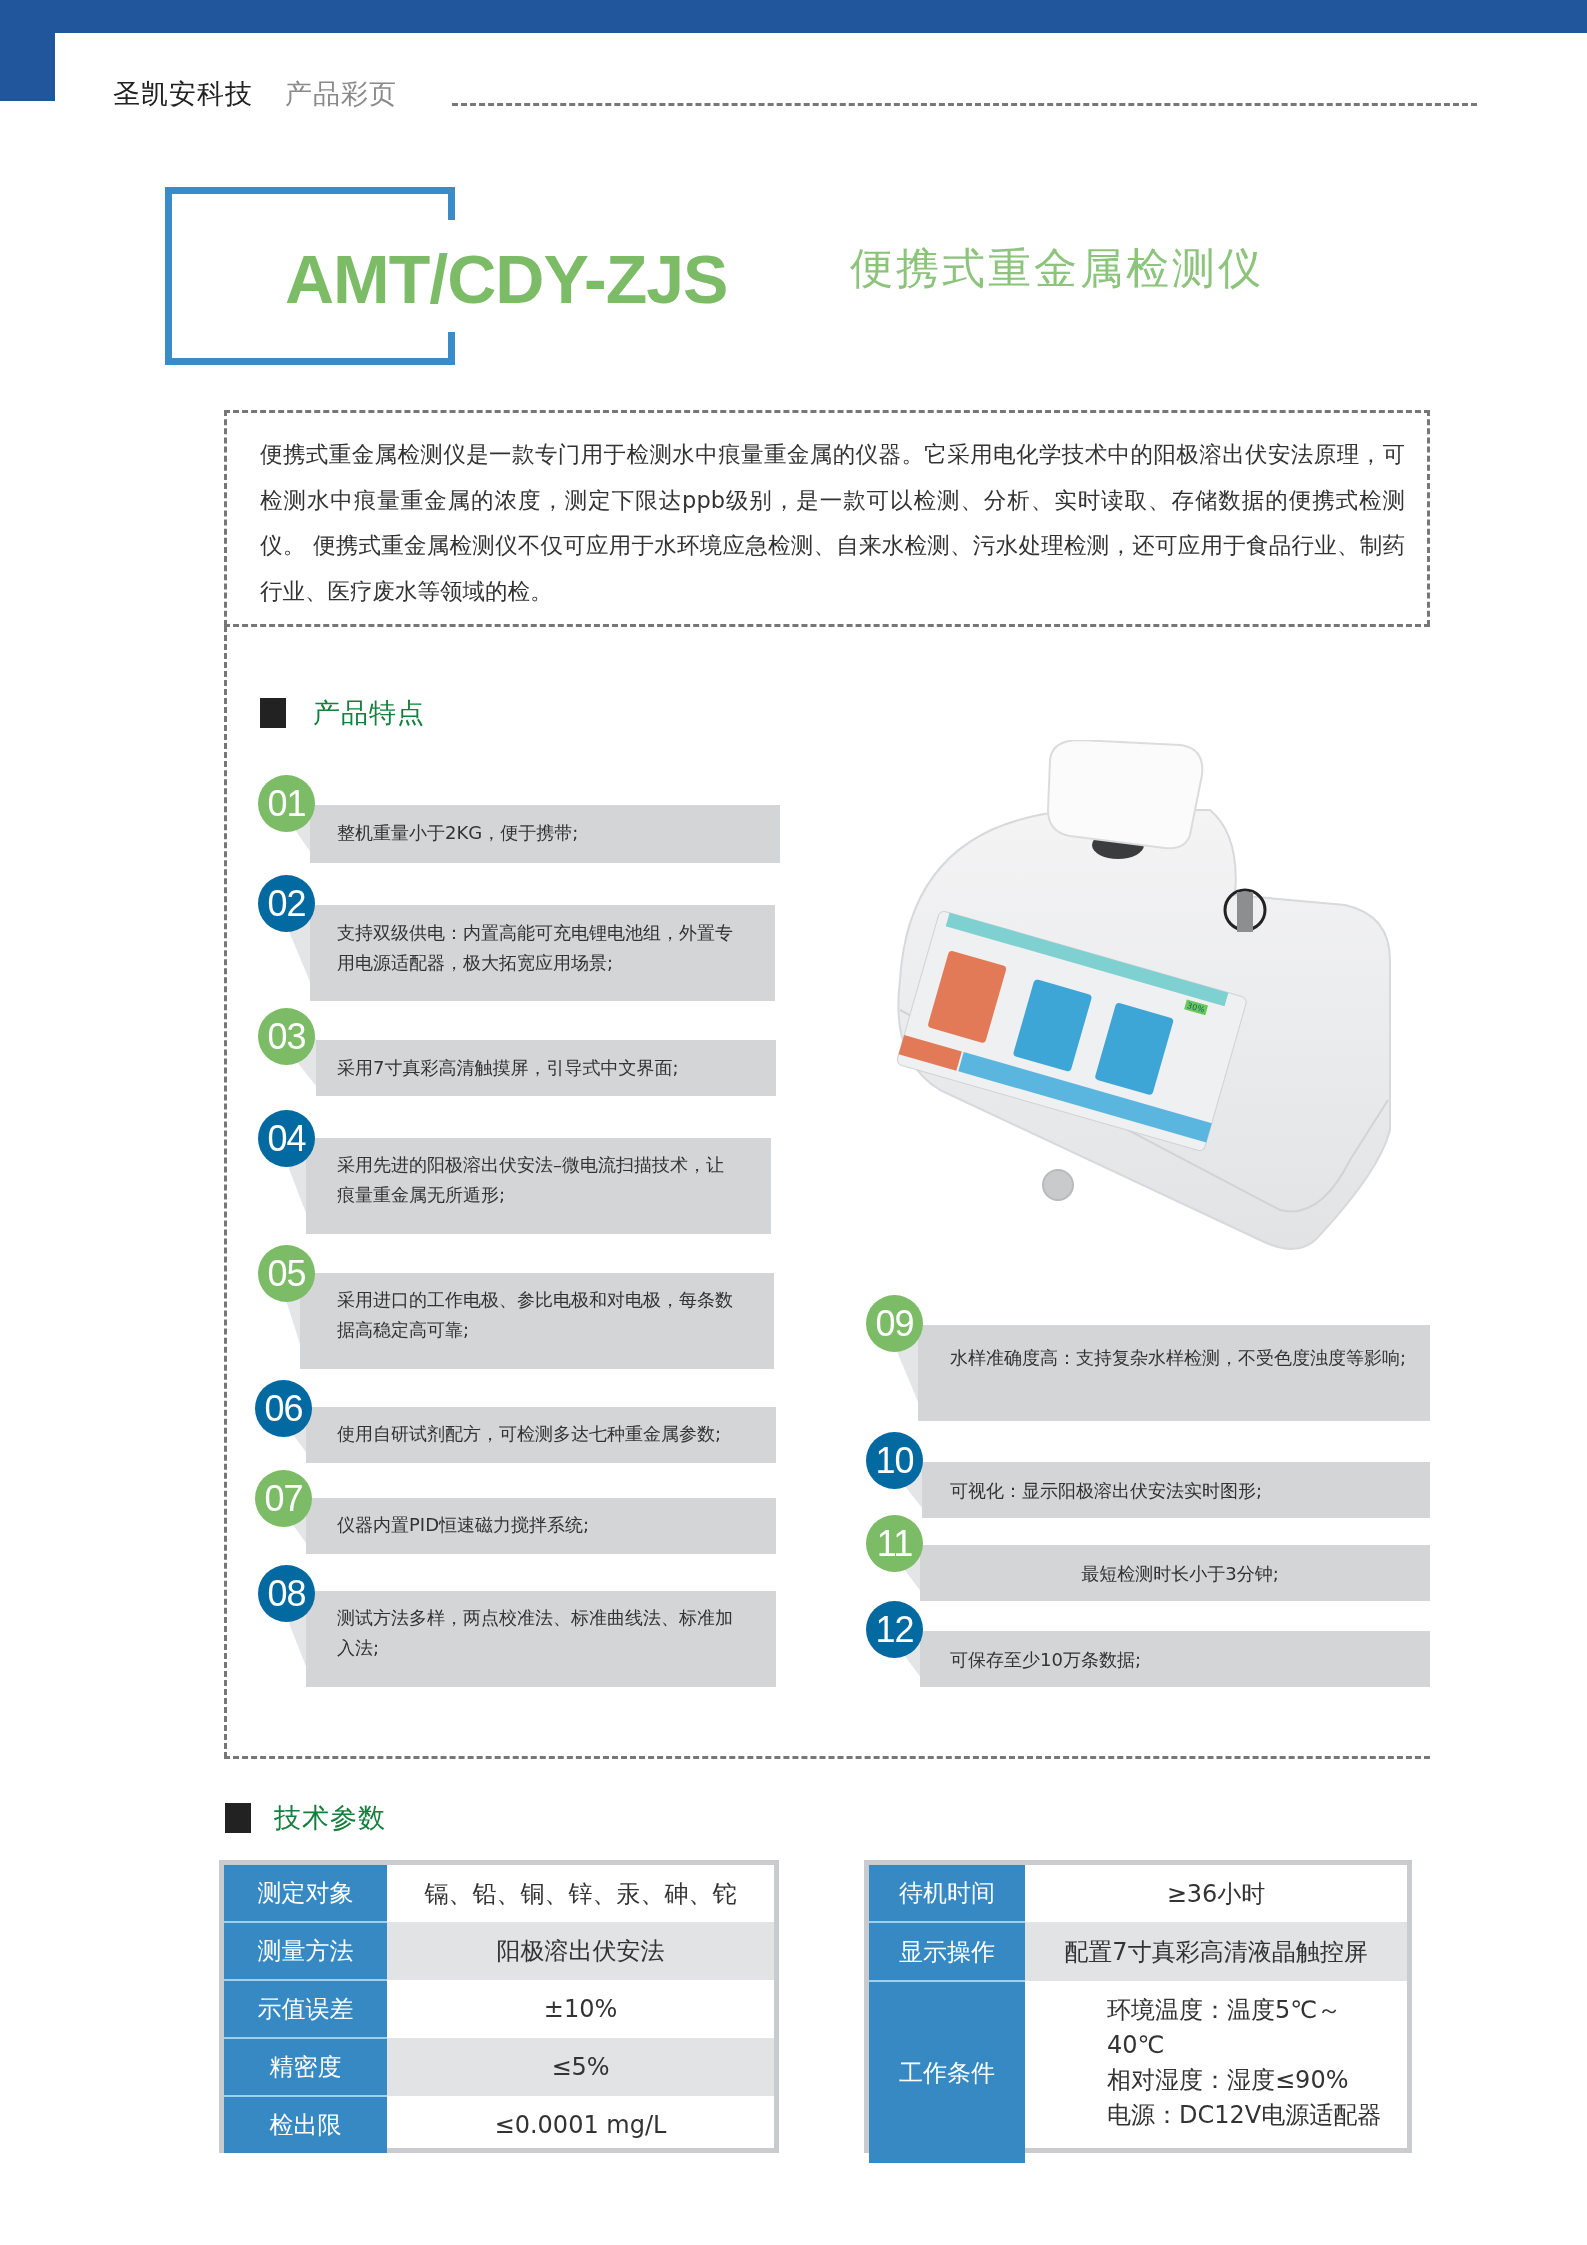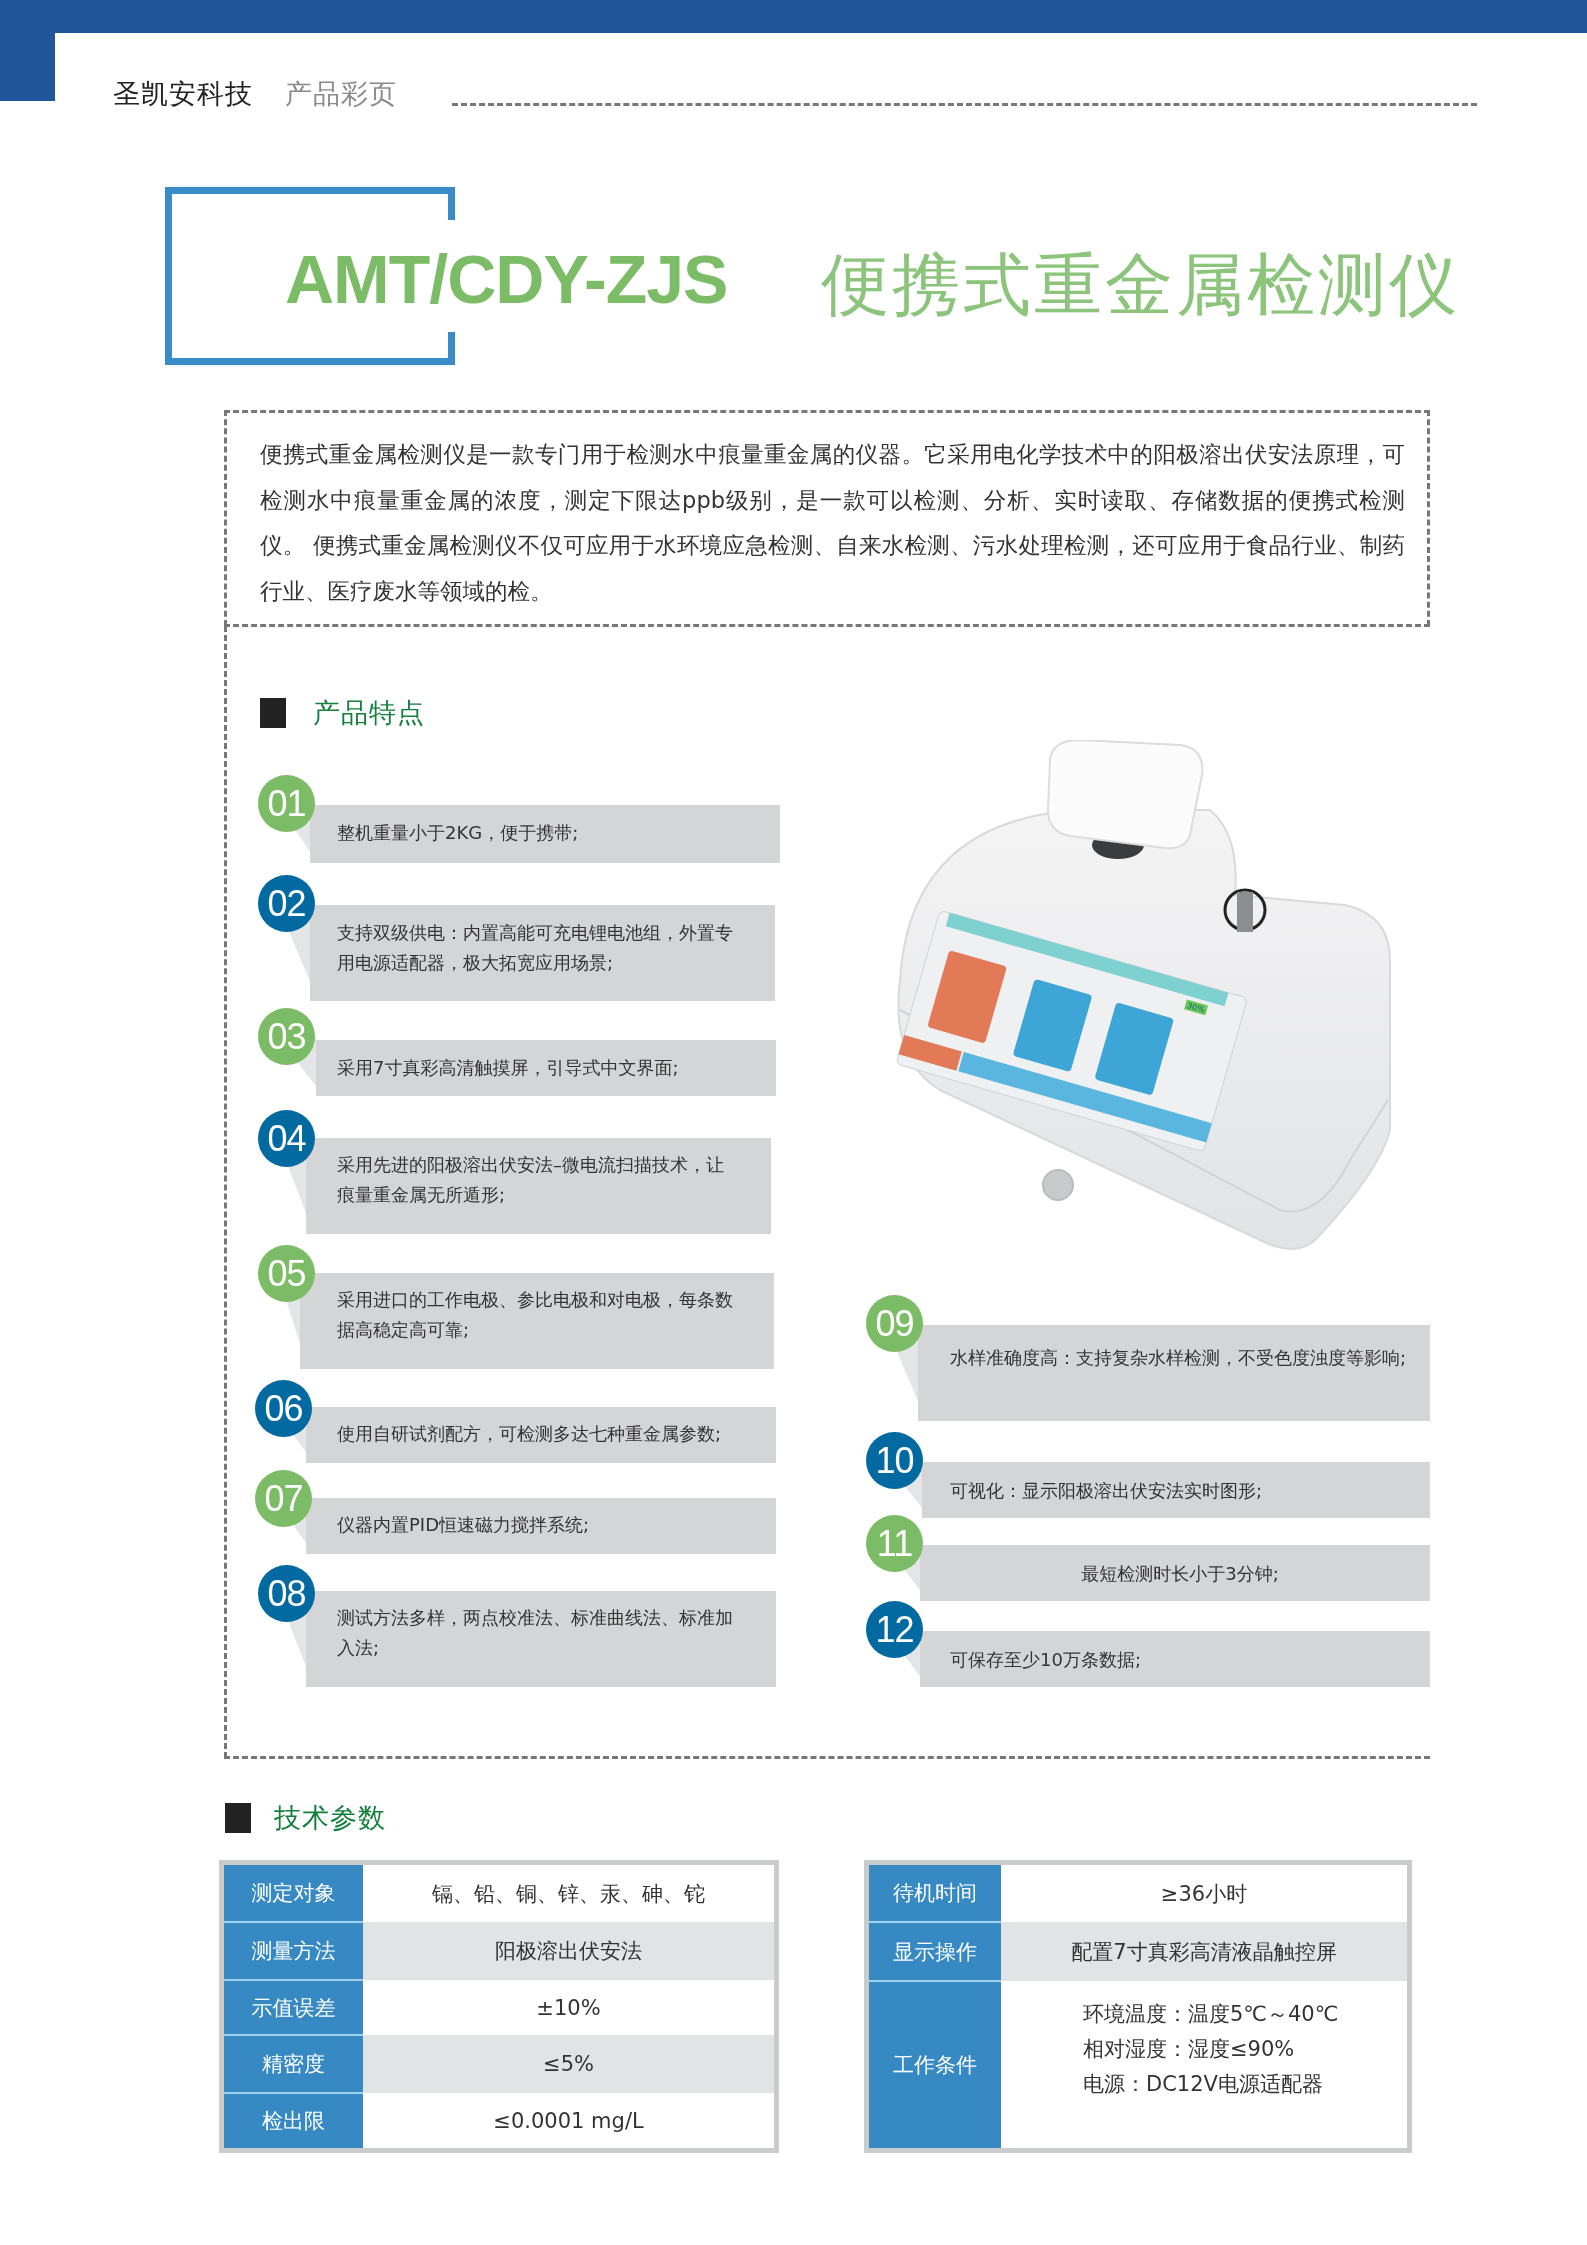--- a/index.html
+++ b/index.html
@@ -13,21 +13,21 @@
     .brand { left: 113px; top: 76px; font-size: 27px; color: #222; letter-spacing: 1px; }
     .brand-sub { left: 285px; top: 76px; font-size: 27px; color: #8a8a8a; letter-spacing: 1px; }
     .header-dash { left: 452px; top: 103px; width: 1025px; border-top: 3px dashed #777; }
 
     
     .title-frame { left: 165px; top: 187px; width: 290px; height: 178px;
                    border: 7px solid #3a8cc8; border-left-width: 7px; box-sizing: border-box; }
     .title-gap { left: 440px; top: 220px; width: 30px; height: 112px; background: #fff; }
     .model { left: 285px; top: 240px; font-family: "Liberation Sans", sans-serif; font-weight: bold;
              font-size: 68px; color: #7cbc66; letter-spacing: -1px; }
-    .product-name { left: 821px; top: 240px; font-size: 68px; color: #8cc47c; letter-spacing: 3px; }
+    .product-name { left: 850px; top: 240px; font-size: 43px; color: #8cc47c; letter-spacing: 3px; }
 
     
     .intro-box { left: 224px; top: 410px; width: 1206px; height: 216px;
                  border: 3px dashed #777; border-bottom: none; box-sizing: border-box; }
     .intro-bottom { left: 224px; top: 624px; width: 1206px; border-top: 3px dashed #777; }
     .intro-text { left: 260px; top: 432px; width: 1145px; font-size: 22.5px; line-height: 45.5px; color: #333;
                   text-align: justify; }
     .left-dash { left: 224px; top: 626px; height: 1132px; border-left: 3px dashed #777; }
     .bottom-dash { left: 224px; top: 1756px; width: 1206px; border-top: 3px dashed #777; }
 
@@ -44,21 +44,21 @@
     .feat .txt { position: absolute; font-size: 18px; line-height: 30px; color: #333; }
     .green { background: #7cbc66; }
     .blue { background: #0369a1; }
 
     
     .device { left: 880px; top: 740px; width: 520px; height: 540px; }
 
     
     .spec { position: absolute; border: 5px solid #c9cbcd; box-sizing: border-box; background: #fff; }
     .spec table { border-collapse: collapse; width: 100%; height: 100%; }
-    .spec td { padding: 0; font-size: 21px; }
+    .spec td { padding: 12px; font-size: 24px; }
     .spec td.k { background: #3689c2; color: #fff; text-align: center; width: 139px;
                  border-bottom: 2px solid #9fd0ee; }
     .spec tr:last-child td.k { border-bottom: none; }
     .spec td.v { text-align: center; color: #333; }
     .spec tr.alt td.v { background: #e2e3e5; }
     .spec td.v.multi { text-align: left; padding-left: 82px; line-height: 35px; }
   </style>
 </head>
 <body>
 

